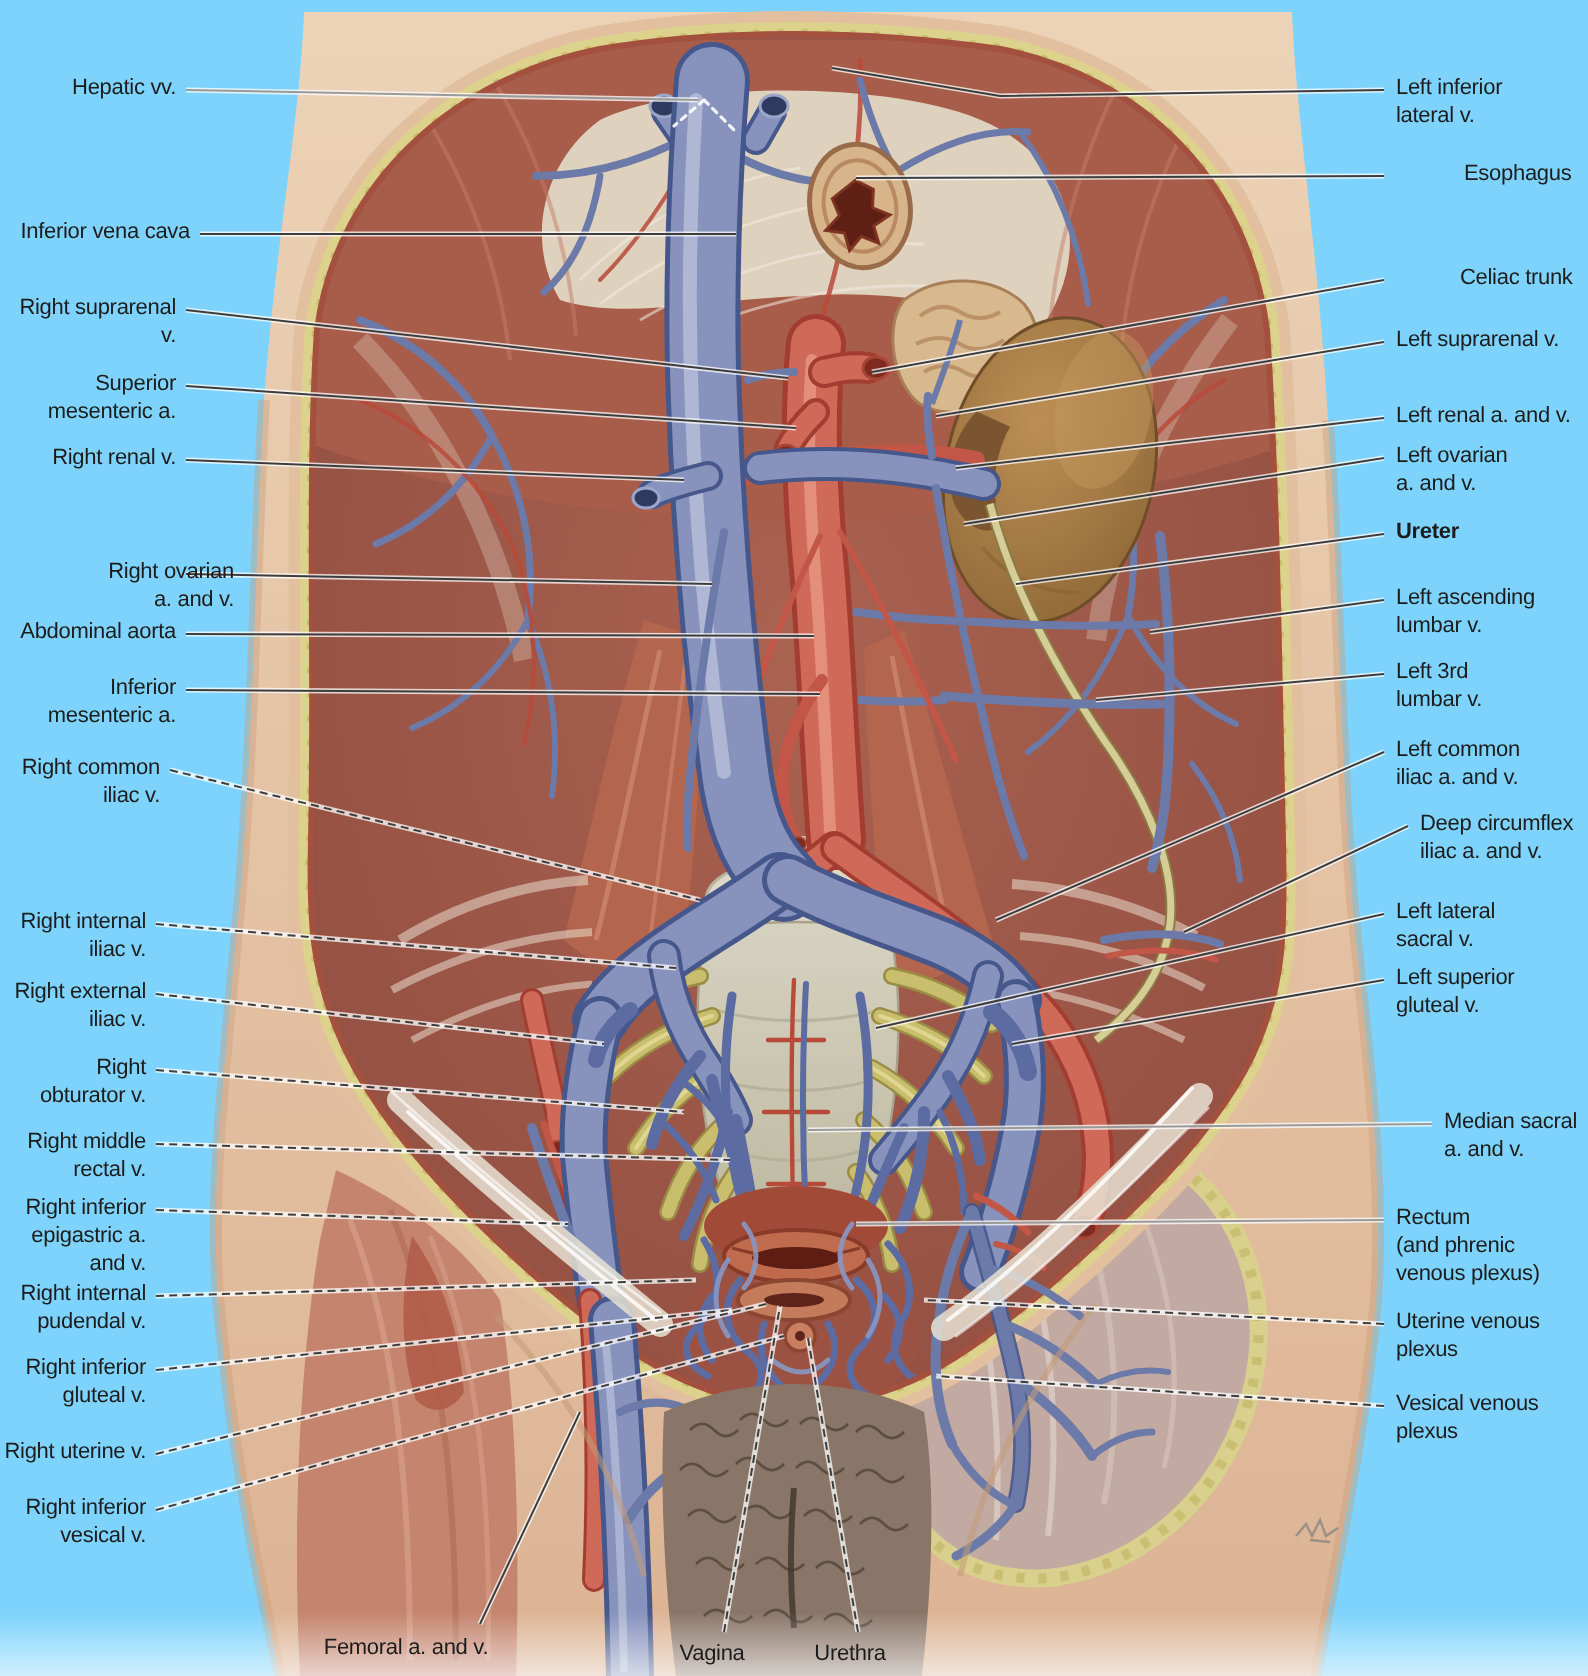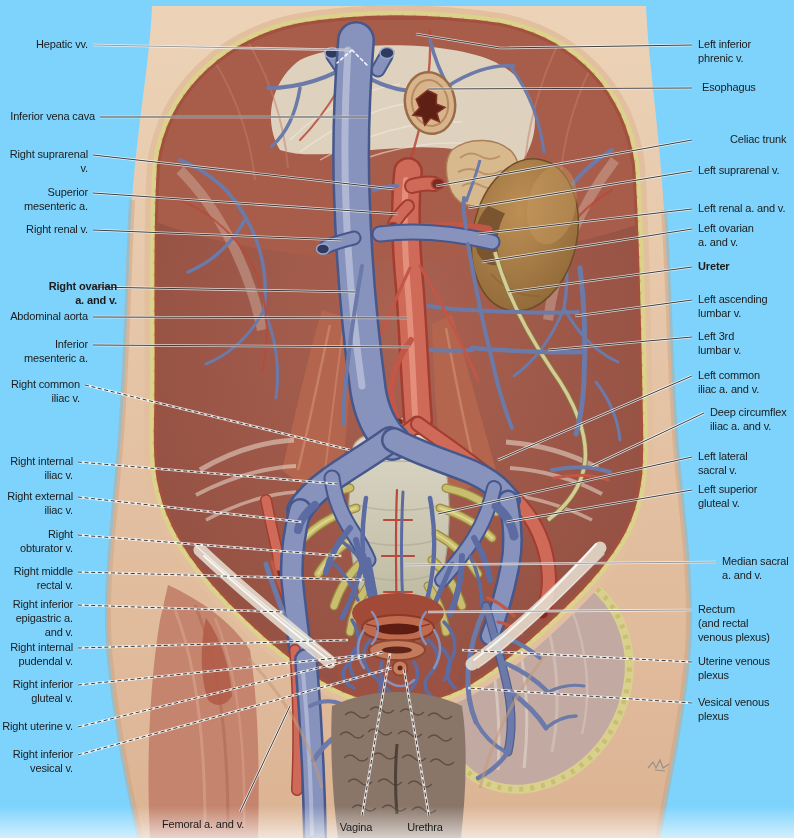--- a/index.html
+++ b/index.html
@@ -533,21 +533,21 @@
       <polyline points="429,816 404,669" fill="none" stroke="#ffffff" stroke-width="2.6" opacity="0.75"></polyline>
       <polyline points="429,816 404,669" fill="none" stroke="#3d3d3d" stroke-width="1" stroke-dasharray="4 2.6"></polyline>
     </svg>
 
 <div class="anat-label side-left" style="top: 37px; right: 706px;">Hepatic vv.</div>
     <div class="anat-label side-left" style="top: 109px; right: 699px;">Inferior vena cava</div>
     <div class="anat-label side-left" style="top: 147px; right: 706px;">Right suprarenal v.</div>
     <div class="anat-label side-left" style="top: 185px; right: 706px;">Superior
 mesenteric a.</div>
     <div class="anat-label side-left" style="top: 222px; right: 706px;">Right renal v.</div>
-    <div class="anat-label side-left" style="top: 279px; right: 677px; font-weight: bold;">Right ovarian
+    <div class="anat-label side-left" style="top: 279px; right: 677px;">Right ovarian
 a. and v.</div>
     <div class="anat-label side-left" style="top: 309px; right: 706px;">Abdominal aorta</div>
     <div class="anat-label side-left" style="top: 337px; right: 706px;">Inferior
 mesenteric a.</div>
     <div class="anat-label side-left" style="top: 377px; right: 714px;">Right common
 iliac v.</div>
     <div class="anat-label side-left" style="top: 454px; right: 721px;">Right internal
 iliac v.</div>
     <div class="anat-label side-left" style="top: 489px; right: 721px;">Right external
 iliac v.</div>
@@ -559,22 +559,22 @@
 epigastric a.
 and v.</div>
     <div class="anat-label side-left" style="top: 640px; right: 721px;">Right internal
 pudendal v.</div>
     <div class="anat-label side-left" style="top: 677px; right: 721px;">Right inferior
 gluteal v.</div>
     <div class="anat-label side-left" style="top: 719px; right: 721px;">Right uterine v.</div>
     <div class="anat-label side-left" style="top: 747px; right: 721px;">Right inferior
 vesical v.</div>
     <div class="anat-label side-right" style="top: 37px; left: 698px;">Left inferior
-phrenic v.</div>
-    <div class="anat-label side-right" style="top: 80px; left: 702px;">Esophagus</div>
+lateral v.</div>
+    <div class="anat-label side-right" style="top: 80px; left: 732px;">Esophagus</div>
     <div class="anat-label side-right" style="top: 132px; left: 698px; margin-left: 32px;">Celiac trunk</div>
     <div class="anat-label side-right" style="top: 163px; left: 698px;">Left suprarenal v.</div>
     <div class="anat-label side-right" style="top: 201px; left: 698px;">Left renal a. and v.</div>
     <div class="anat-label side-right" style="top: 221px; left: 698px;">Left ovarian
 a. and v.</div>
     <div class="anat-label side-right" style="top: 259px; left: 698px; font-weight: bold;">Ureter</div>
     <div class="anat-label side-right" style="top: 292px; left: 698px;">Left ascending
 lumbar v.</div>
     <div class="anat-label side-right" style="top: 329px; left: 698px;">Left 3rd
 lumbar v.</div>
@@ -582,21 +582,21 @@
 iliac a. and v.</div>
     <div class="anat-label side-right" style="top: 405px; left: 710px;">Deep circumflex
 iliac a. and v.</div>
     <div class="anat-label side-right" style="top: 449px; left: 698px;">Left lateral
 sacral v.</div>
     <div class="anat-label side-right" style="top: 482px; left: 698px;">Left superior
 gluteal v.</div>
     <div class="anat-label side-right" style="top: 554px; left: 722px;">Median sacral
 a. and v.</div>
     <div class="anat-label side-right" style="top: 602px; left: 698px;">Rectum
-(and rectal
+(and phrenic
 venous plexus)</div>
     <div class="anat-label side-right" style="top: 654px; left: 698px;">Uterine venous
 plexus</div>
     <div class="anat-label side-right" style="top: 695px; left: 698px;">Vesical venous
 plexus</div>
     <div class="anat-label side-bottom" style="top: 817px; left: 203px;">Femoral a. and v.</div>
     <div class="anat-label side-bottom" style="top: 820px; left: 356px;">Vagina</div>
     <div class="anat-label side-bottom" style="top: 820px; left: 425px;">Urethra</div>
   </div>
 

